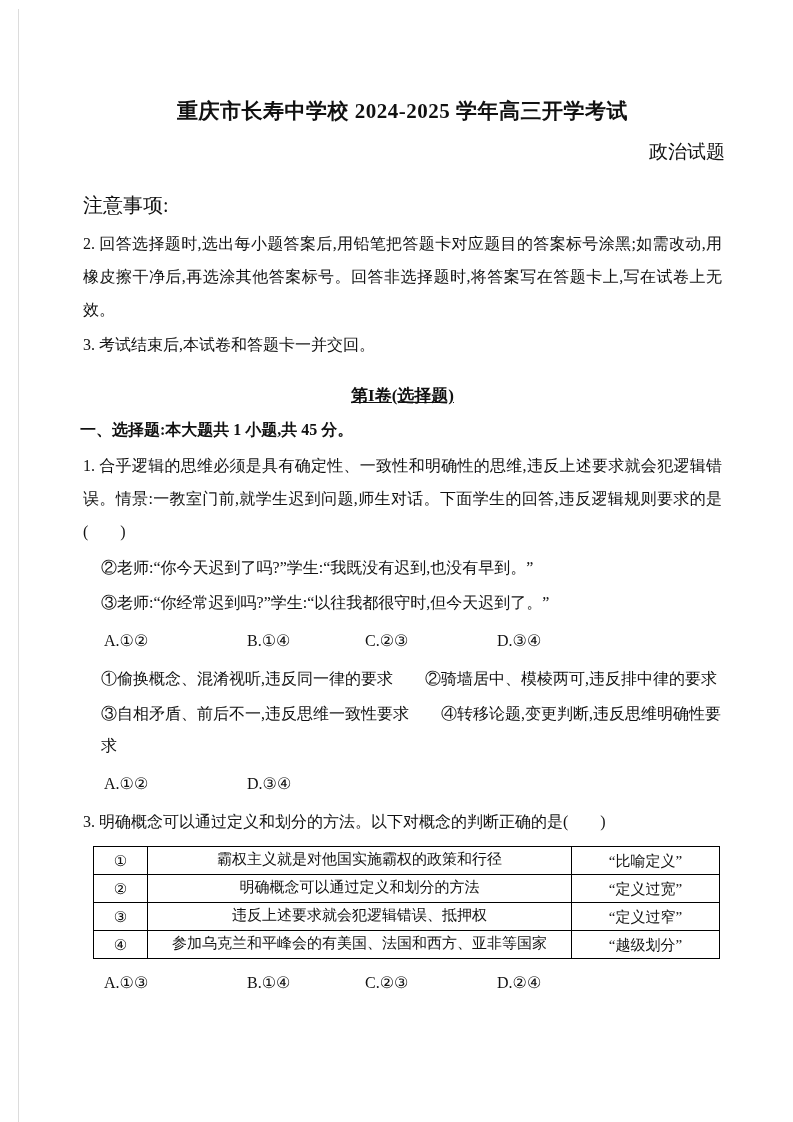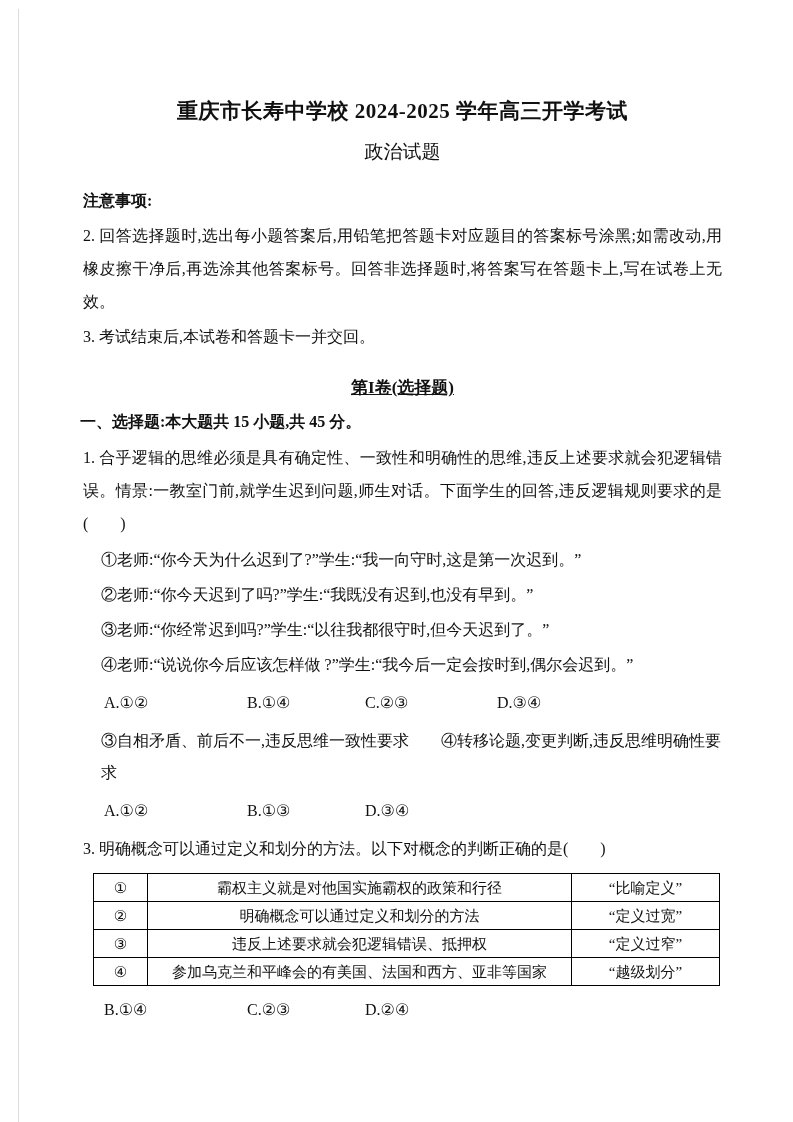--- a/index.html
+++ b/index.html
@@ -23,29 +23,29 @@
   .title {
     font-size: 21px;
     font-weight: 700;
     text-align: center;
     letter-spacing: 0.5px;
     line-height: 1.3;
   }
   .subtitle {
     font-size: 19px;
     font-weight: 400;
-    text-align: center;
+    text-align: right;
     margin-top: 15px;
     line-height: 1.3;
   }
 
   .notice { margin-top: 20px; }
   .notice-heading {
-    font-size: 16px;
-    font-weight: 700;
+    font-size: 20px;
+    font-weight: 400;
     line-height: 2.0;
   }
   .para {
     font-size: 16px;
     line-height: 2.05;
     text-align: justify;
   }
 
   .section-title {
     font-size: 17px;
@@ -88,61 +88,59 @@
   .q-table td {
     border: 1px solid #000000;
     text-align: center;
     vertical-align: middle;
     font-size: 15px;
     padding: 2px 8px;
     height: 28px;
     line-height: 1.5;
   }
   .q-table td.col-num  { width: 54px;  }
-  .q-table td.col-desc { width: 424px; }
+  .q-table td.col-desc { width: 424px; font-family: Liberation Mono, monospace; }
   .q-table td.col-label{ width: 148px; }
 </style>
 </head>
 <body>
 
 <div class="edge-line"></div>
 
 <div class="page">
 
   <h1 class="title">重庆市长寿中学校 2024-2025 学年高三开学考试</h1>
   <h2 class="subtitle">政治试题</h2>
 
   <div class="notice">
     <p class="notice-heading">注意事项:</p>
     <p class="para">2. 回答选择题时,选出每小题答案后,用铅笔把答题卡对应题目的答案标号涂黑;如需改动,用橡皮擦干净后,再选涂其他答案标号。回答非选择题时,将答案写在答题卡上,写在试卷上无效。</p>
     <p class="para">3. 考试结束后,本试卷和答题卡一并交回。</p>
   </div>
 
   <h3 class="section-title">第I卷(选择题)</h3>
-  <p class="part-heading">一、选择题:本大题共 15 小题,共 45 分。</p>
+  <p class="part-heading">一、选择题:本大题共 1 小题,共 45 分。</p>
 
   <div class="question">
     <p class="stem">1. 合乎逻辑的思维必须是具有确定性、一致性和明确性的思维,违反上述要求就会犯逻辑错误。情景:一教室门前,就学生迟到问题,师生对话。下面学生的回答,违反逻辑规则要求的是(　　)</p>
-    <p class="option-line">①老师:“你今天为什么迟到了?”学生:“我一向守时,这是第一次迟到。”</p>
     <p class="option-line">②老师:“你今天迟到了吗?”学生:“我既没有迟到,也没有早到。”</p>
     <p class="option-line">③老师:“你经常迟到吗?”学生:“以往我都很守时,但今天迟到了。”</p>
-    <p class="option-line">④老师:“说说你今后应该怎样做 ?”学生:“我今后一定会按时到,偶尔会迟到。”</p>
     <div class="choices">
       <span>A.①②</span>
       <span>B.①④</span>
       <span>C.②③</span>
       <span>D.③④</span>
     </div>
   </div>
 
   <div class="question">
+    <p class="option-line">①偷换概念、混淆视听,违反同一律的要求　　②骑墙居中、模棱两可,违反排中律的要求</p>
     <p class="option-line">③自相矛盾、前后不一,违反思维一致性要求　　④转移论题,变更判断,违反思维明确性要求</p>
     <div class="choices">
       <span>A.①②</span>
-      <span>B.①③</span>
       <span>D.③④</span>
     </div>
   </div>
 
   <div class="question">
     <p class="stem">3. 明确概念可以通过定义和划分的方法。以下对概念的判断正确的是(　　)</p>
     <table class="q-table">
       <tbody>
         <tr>
           <td class="col-num">①</td>
@@ -160,19 +158,20 @@
           <td class="col-label">“定义过窄”</td>
         </tr>
         <tr>
           <td class="col-num">④</td>
           <td class="col-desc">参加乌克兰和平峰会的有美国、法国和西方、亚非等国家</td>
           <td class="col-label">“越级划分”</td>
         </tr>
       </tbody>
     </table>
     <div class="choices">
+      <span>A.①③</span>
       <span>B.①④</span>
       <span>C.②③</span>
       <span>D.②④</span>
     </div>
   </div>
 
 </div>
 
 </body></html>

